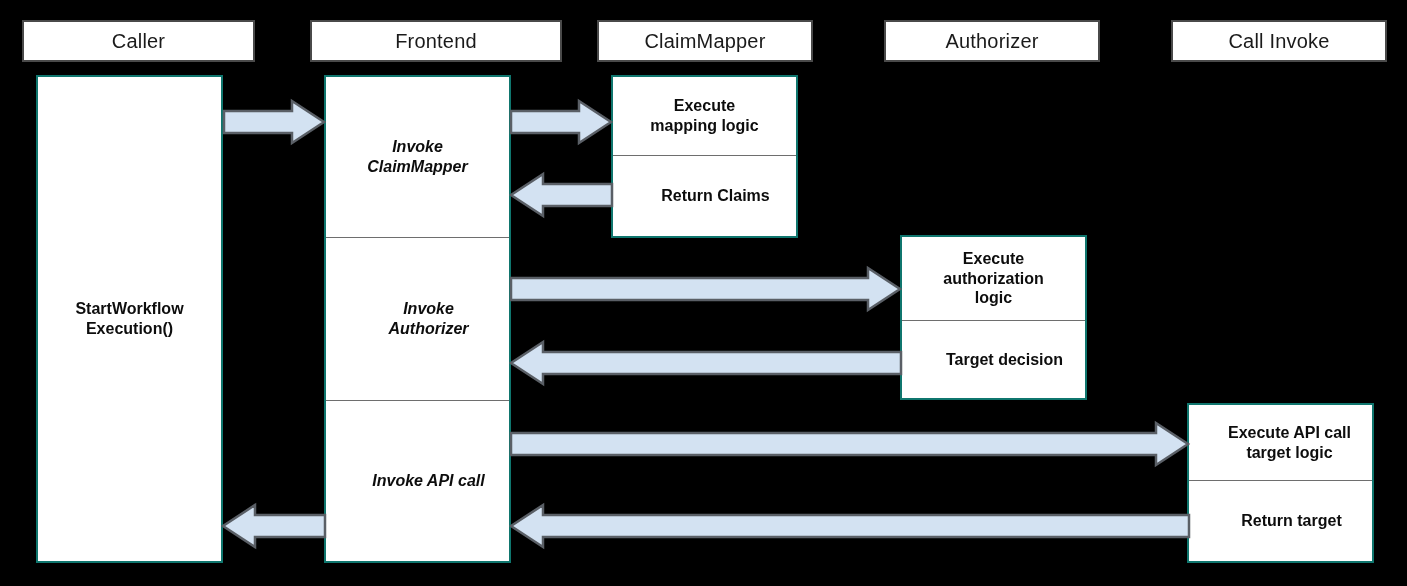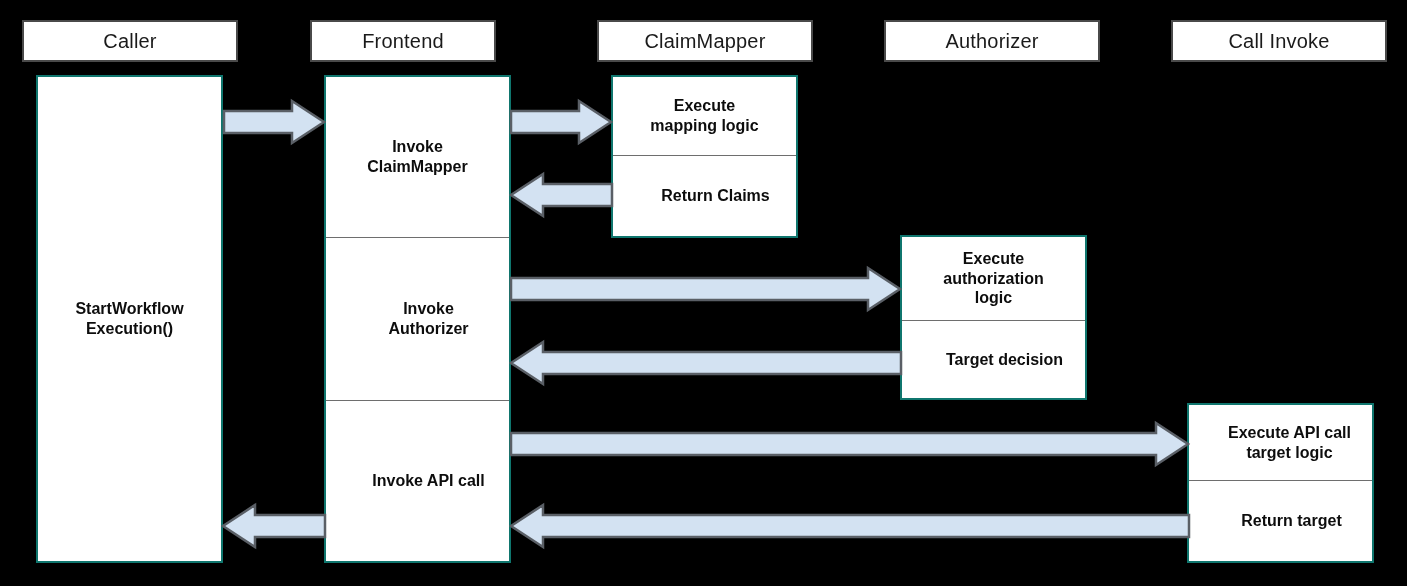--- a/index.html
+++ b/index.html
@@ -74,25 +74,25 @@
   .arrow svg {
     display: block;
     overflow: visible;
   }
 </style>
 </head>
 <body>
 
 <div id="diagram">
 
-  <div class="participant-header" style="left:22px; top:20px; width:216px; height:42px;">
+  <div class="participant-header" style="left:22px; top:20px; width:233px; height:42px;">
     <span>Caller</span>
   </div>
 
-  <div class="participant-header" style="left:310px; top:20px; width:186px; height:42px;">
+  <div class="participant-header" style="left:310px; top:20px; width:252px; height:42px;">
     <span>Frontend</span>
   </div>
 
   <div class="participant-header" style="left:597px; top:20px; width:216px; height:42px;">
     <span>ClaimMapper</span>
   </div>
 
   <div class="participant-header" style="left:884px; top:20px; width:216px; height:42px;">
     <span>Authorizer</span>
   </div>
@@ -101,21 +101,21 @@
     <span>Call Invoke</span>
   </div>
 
   <div class="lifeline" style="left:36px; top:75px; width:187px; height:488px;">
     <div class="segment" style="flex:1 1 auto;border-radius:28px;">
       <span class="seg-text">StartWorkflow
 Execution()</span>
     </div>
   </div>
 
-  <div class="lifeline" style="left:324px; top:75px; width:187px; height:488px;">
+  <div class="lifeline" style="left:324px; top:75px; width:187px; height:488px;font-style:italic;">
     <div class="segment" style="height:160px;">
       <span class="seg-text">Invoke
 ClaimMapper</span>
     </div>
     <div class="segment" style="height:163px;">
       <span class="seg-text">Invoke
 Authorizer</span>
     </div>
     <div class="segment" style="flex:1 1 auto;">
       <span class="seg-text">Invoke API call</span>

